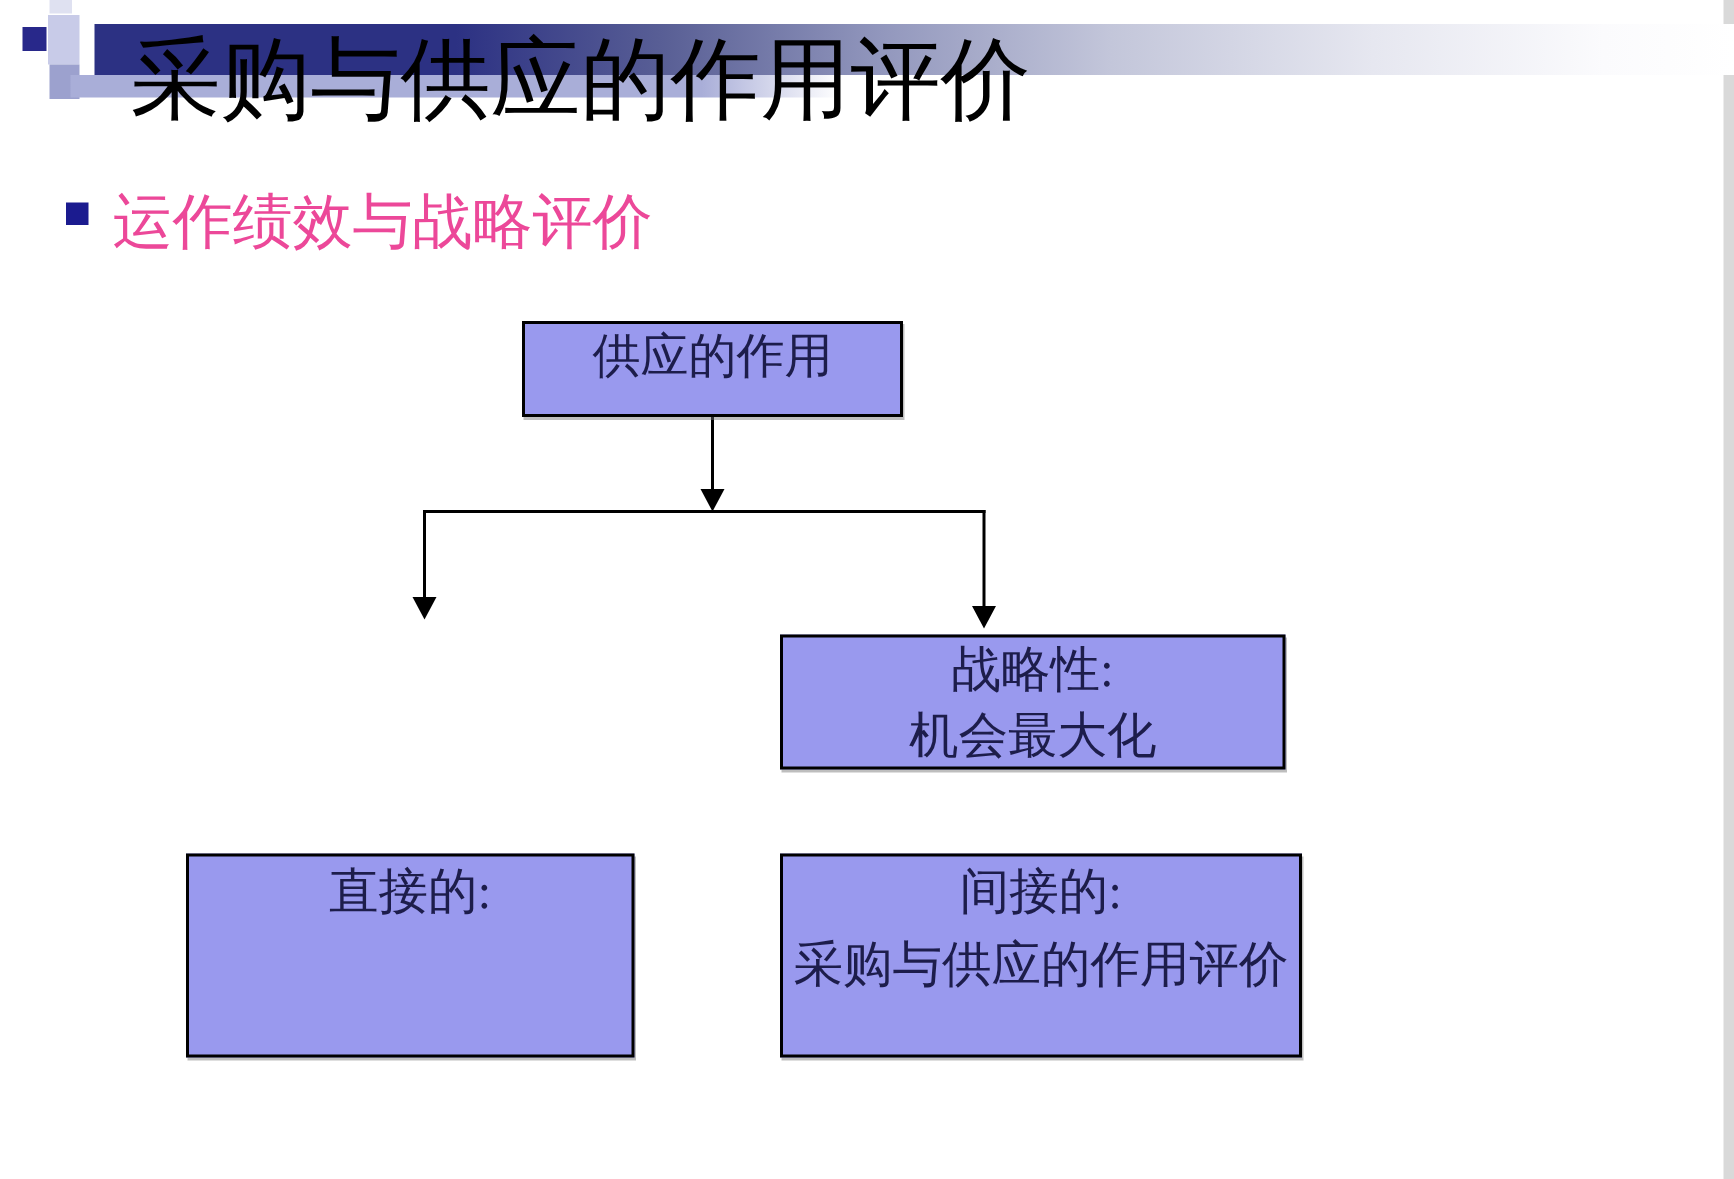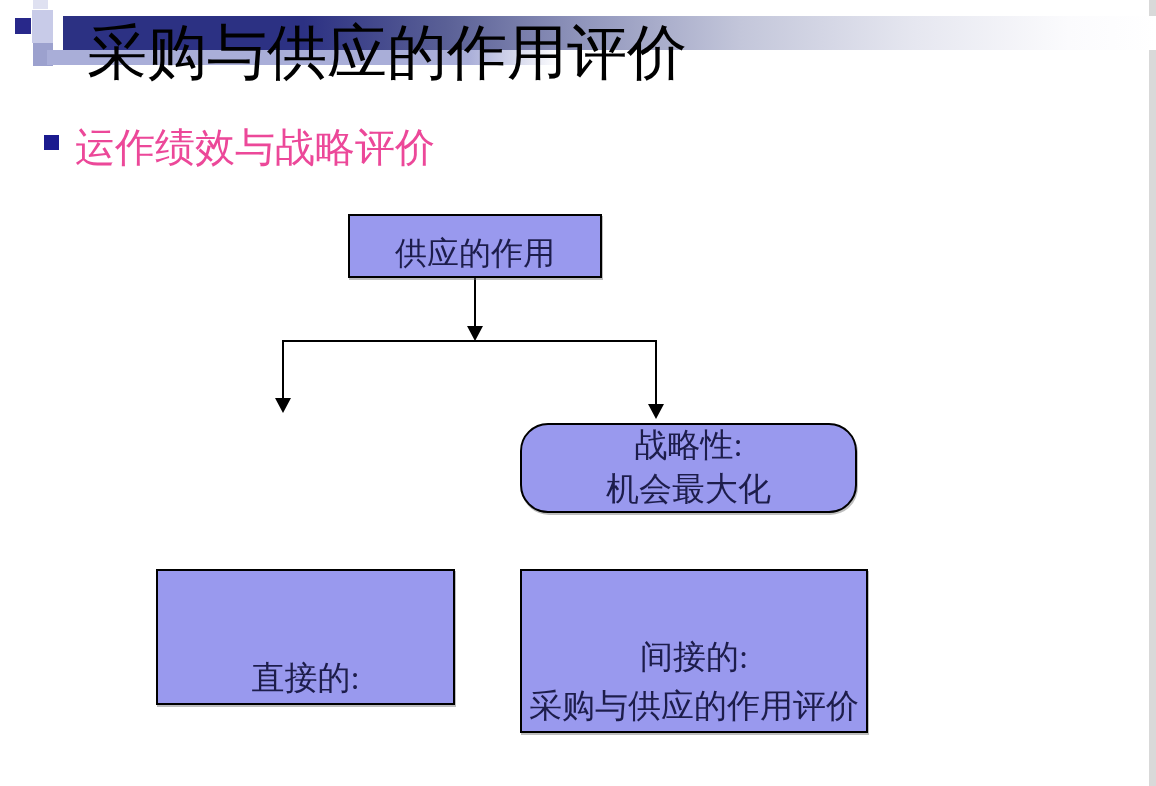--- a/index.html
+++ b/index.html
@@ -50,29 +50,29 @@
   
   .connectors{
     position:absolute;left:0;top:0;width:1156px;height:786px;
     pointer-events:none;
   }
   
   .node{
     position:absolute;box-sizing:border-box;
     background:#9999ee;border:2px solid #000000;
     box-shadow:1px 2px 0 rgba(110,110,110,0.45);
-    display:flex;flex-direction:column;justify-content:flex-end;align-items:center;
+    display:flex;flex-direction:column;justify-content:flex-start;align-items:center;
     text-align:center;color:#1d1d4b;
   }
   .node span{display:block;white-space:nowrap;}
   .node-root{left:348px;top:214px;width:254px;height:64px;font-size:32px;}
   .node-ml  {left:137px;top:423px;width:300px;height:92px; font-size:33px;line-height:44px;}
-  .node-mr  {left:520px;top:423px;width:337px;height:90px; font-size:33px;line-height:44px;border-radius:28px;}
-  .node-bl  {left:156px;top:569px;width:299px;height:136px;font-size:33px;line-height:49px;}
-  .node-br  {left:520px;top:569px;width:348px;height:164px;font-size:33px;line-height:49px;}
+  .node-mr  {left:520px;top:423px;width:337px;height:90px; font-size:33px;line-height:44px;}
+  .node-bl  {left:124px;top:569px;width:299px;height:136px;font-size:33px;line-height:49px;}
+  .node-br  {left:520px;top:569px;width:348px;height:136px;font-size:33px;line-height:49px;}
 </style>
 </head>
 <body>
 
 <div class="slide">
 
   <div class="edge-strip"></div>
 
   <div class="sq sq-pale-top"></div>
   <div class="sq sq-pale-big"></div>

